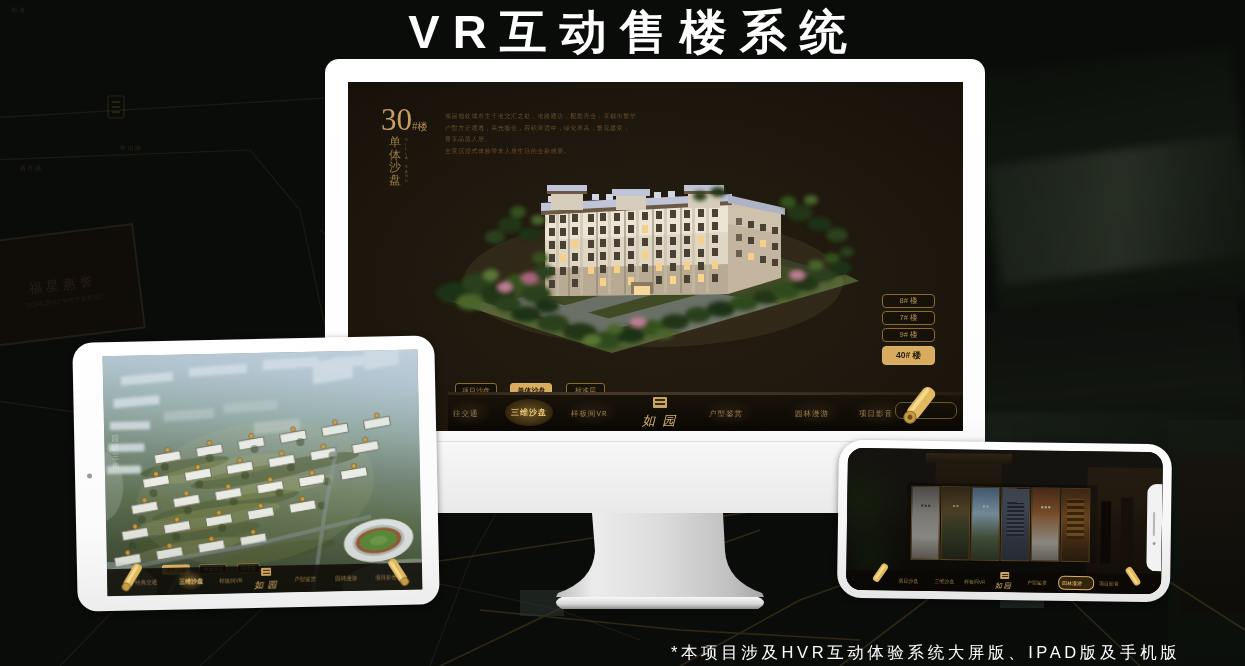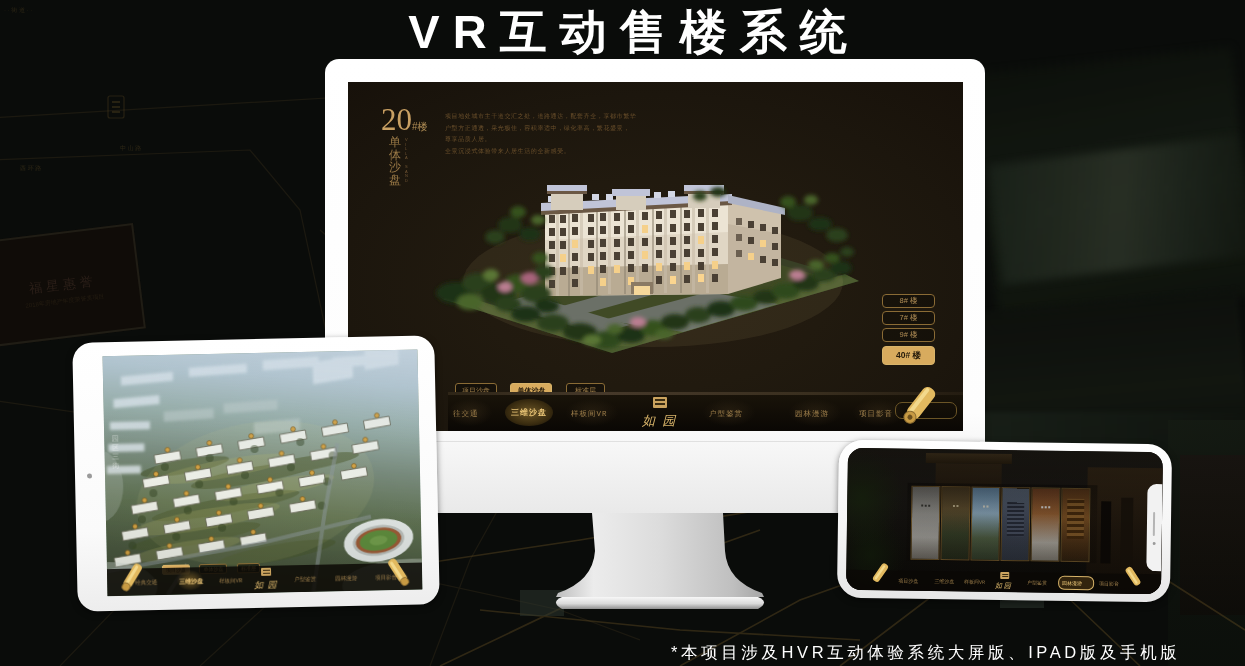--- a/index.html
+++ b/index.html
@@ -104,21 +104,21 @@
   </defs>
   <path d="M52 0 L183 0 L185 38 Q187 68 222 80 L224 84 L16 84 L18 80 Q53 68 55 38 Z" fill="url(#ng)"></path>
 
   <path d="M22 84 L218 84 Q230 89 218 96 L22 96 Q10 89 22 84 Z" fill="url(#bg2)"></path>
 </svg>
 
 <div class="abs" id="screen" style="left:348px;top:82px;width:615px;height:349px;overflow:hidden;
      background:radial-gradient(ellipse 700px 420px at 50% 58%,#261c11 0%,#211a0f 25%,#1c160d 45%,#17110a 65%,#120d08 84%,#0e0a06 100%);">
 
   <div class="abs" style="left:33px;top:20px;width:80px;">
-    <span style="font-family:'Liberation Serif',serif;font-size:31px;color:#c9a063;">20</span><span style="font-size:10px;color:#b08d55;">#楼</span>
+    <span style="font-family:'Liberation Serif',serif;font-size:31px;color:#c9a063;">30</span><span style="font-size:10px;color:#b08d55;">#楼</span>
   </div>
 
   <div class="abs" style="left:40px;top:54px;width:14px;font-size:12px;color:#9a7946;line-height:12.5px;text-align:center;">单<br>体<br>沙<br>盘</div>
   <div class="abs" style="left:57px;top:56px;width:5px;font-size:4px;color:#7a5c38;line-height:4.5px;opacity:.9;">V<br>I<br>L<br>L<br>A<br> <br>S<br>A<br>N<br>D</div>
 
   <div class="abs" style="left:97px;top:29px;font-size:6px;color:#75572f;letter-spacing:.6px;opacity:.88;filter:blur(.2px);line-height:11.5px;white-space:nowrap;">
     项目地处城市主干道交汇之处，道路通达，配套齐全，享都市繁华<br>
     户型方正通透，采光极佳，容积率适中，绿化率高，繁花盛景，<br>
     尊享品质人居。<br>
     全景沉浸式体验带来人居生活的全新感受。

